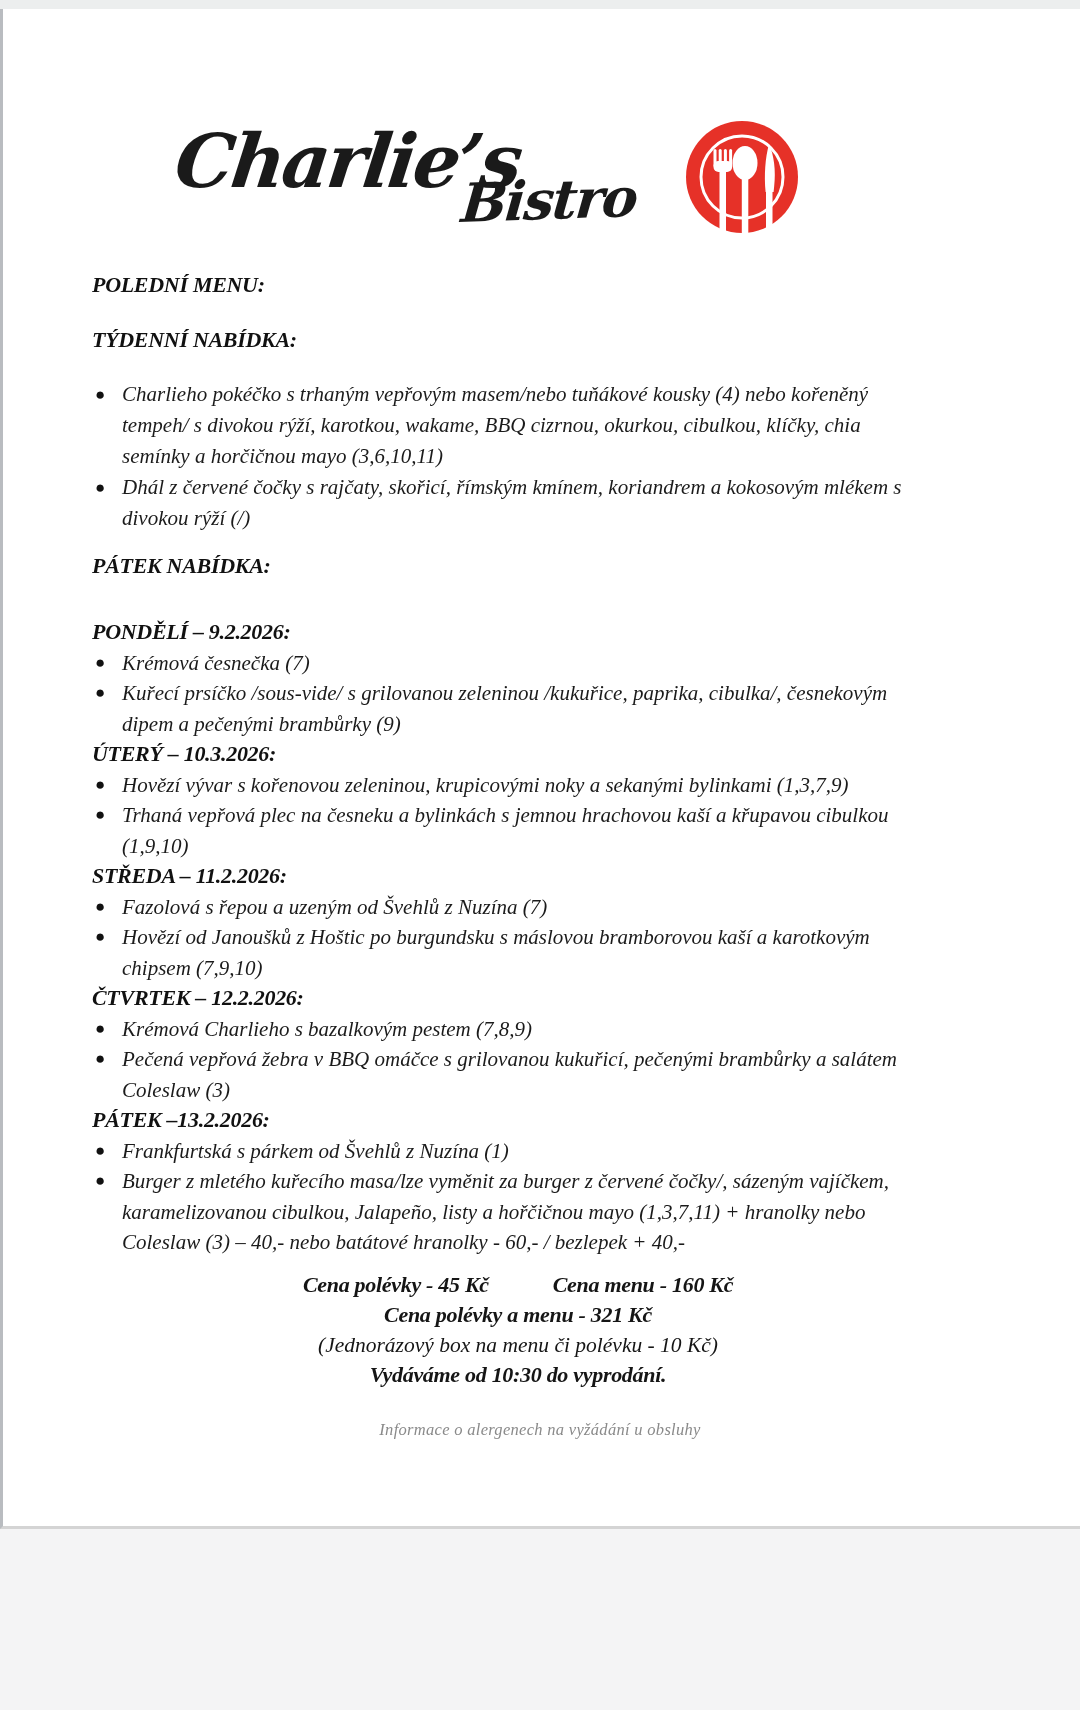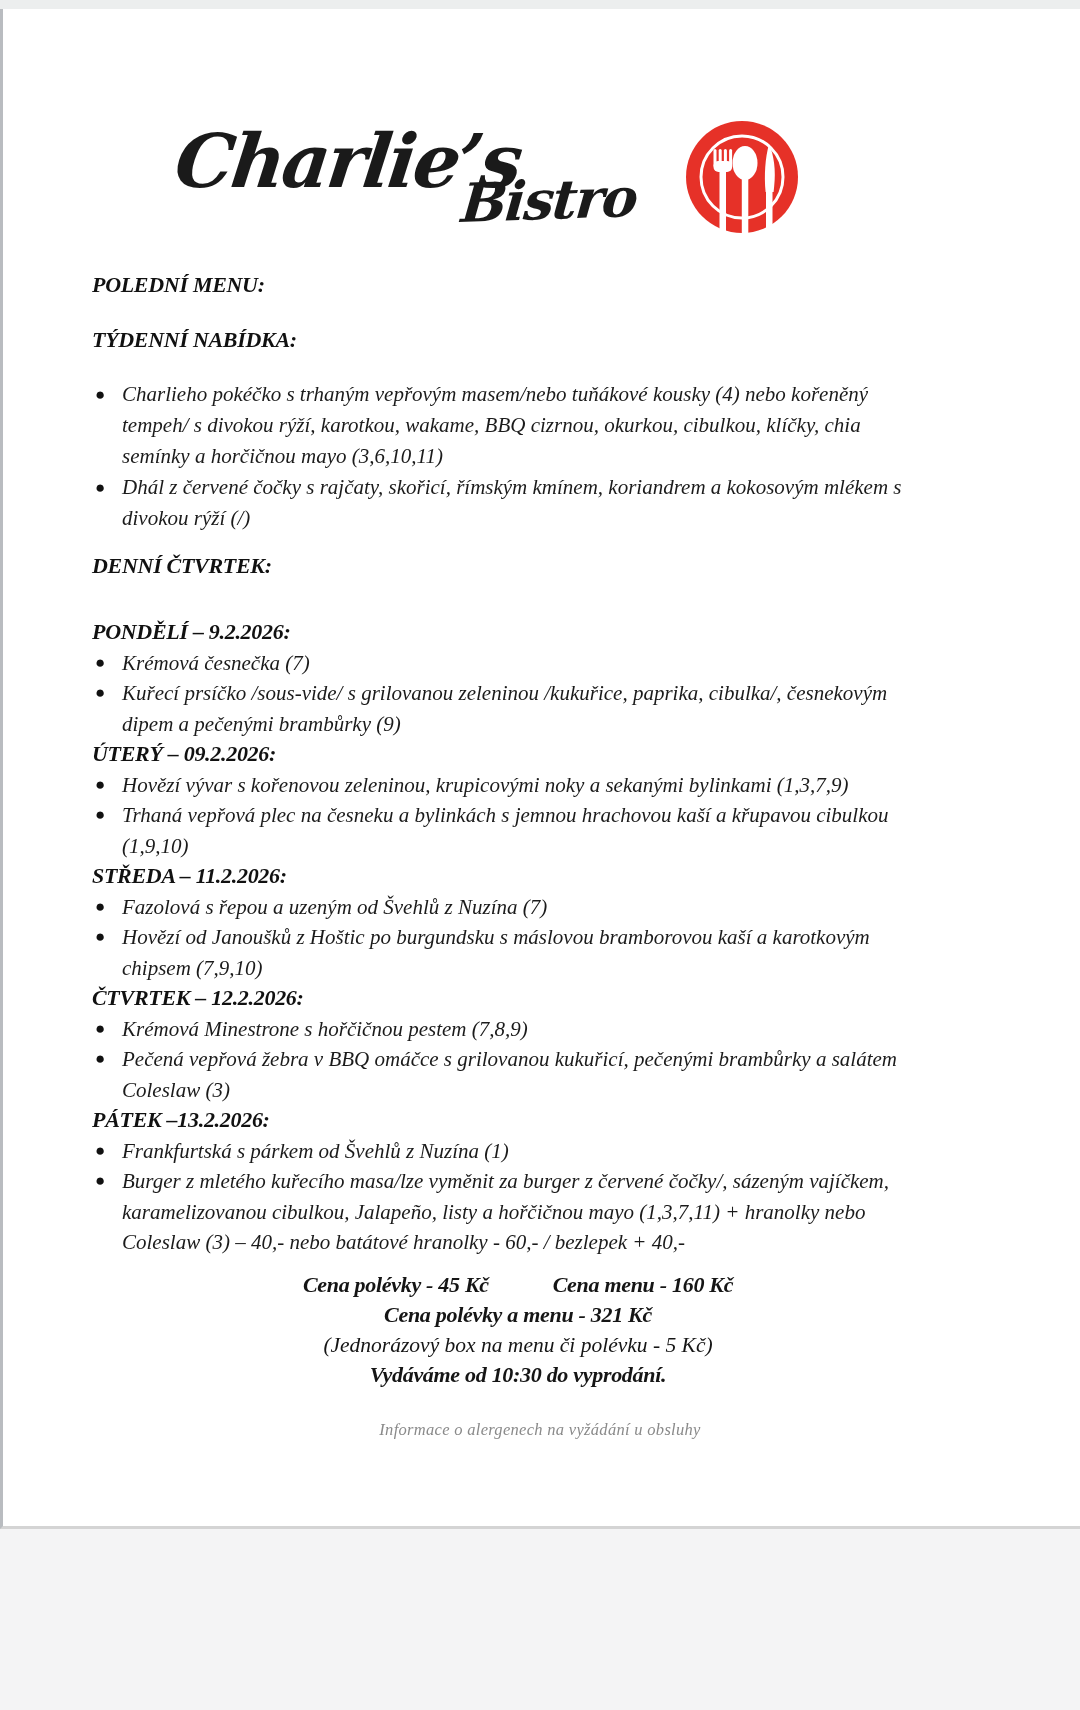--- a/index.html
+++ b/index.html
@@ -105,63 +105,63 @@
 
 <div class="content">
   <h2 class="h-main">POLEDNÍ MENU:</h2>
   <h2 class="h-main h-tydenni">TÝDENNÍ NABÍDKA:</h2>
 
   <ul class="menu-list">
     <li><span class="bullet">●</span><span>Charlieho pokéčko s trhaným vepřovým masem/nebo tuňákové kousky (4) nebo kořeněný tempeh/ s divokou rýží, karotkou, wakame, BBQ cizrnou, okurkou, cibulkou, klíčky, chia semínky a horčičnou mayo (3,6,10,11)</span></li>
     <li><span class="bullet">●</span><span>Dhál z červené čočky s rajčaty, skořicí, římským kmínem, koriandrem a kokosovým mlékem s divokou rýží (/)</span></li>
   </ul>
 
-  <h2 class="h-main h-denni">DENNÍ ČTVRTEK:</h2>
+  <h2 class="h-main h-denni">PÁTEK NABÍDKA:</h2>
 
   <div class="daily">
     <div>
       <p class="day-label">PONDĚLÍ – 9.2.2026:</p>
       <ul class="menu-list">
         <li><span class="bullet">●</span><span>Krémová česnečka (7)</span></li>
         <li><span class="bullet">●</span><span>Kuřecí prsíčko /sous-vide/ s grilovanou zeleninou /kukuřice, paprika, cibulka/, česnekovým dipem a pečenými brambůrky (9)</span></li>
       </ul>
     </div>
     <div>
-      <p class="day-label">ÚTERÝ – 09.2.2026:</p>
+      <p class="day-label">ÚTERÝ – 10.3.2026:</p>
       <ul class="menu-list">
         <li><span class="bullet">●</span><span>Hovězí vývar s kořenovou zeleninou, krupicovými noky a sekanými bylinkami (1,3,7,9)</span></li>
         <li><span class="bullet">●</span><span>Trhaná vepřová plec na česneku a bylinkách s jemnou hrachovou kaší a křupavou cibulkou (1,9,10)</span></li>
       </ul>
     </div>
     <div>
       <p class="day-label">STŘEDA – 11.2.2026:</p>
       <ul class="menu-list">
         <li><span class="bullet">●</span><span>Fazolová s řepou a uzeným od Švehlů z Nuzína (7)</span></li>
         <li><span class="bullet">●</span><span>Hovězí od Janoušků z Hoštic po burgundsku s máslovou bramborovou kaší a karotkovým chipsem (7,9,10)</span></li>
       </ul>
     </div>
     <div>
       <p class="day-label">ČTVRTEK – 12.2.2026:</p>
       <ul class="menu-list">
-        <li><span class="bullet">●</span><span>Krémová Minestrone s hořčičnou pestem (7,8,9)</span></li>
+        <li><span class="bullet">●</span><span>Krémová Charlieho s bazalkovým pestem (7,8,9)</span></li>
         <li><span class="bullet">●</span><span>Pečená vepřová žebra v BBQ omáčce s grilovanou kukuřicí, pečenými brambůrky a salátem Coleslaw (3)</span></li>
       </ul>
     </div>
     <div>
       <p class="day-label">PÁTEK –13.2.2026:</p>
       <ul class="menu-list">
         <li><span class="bullet">●</span><span>Frankfurtská s párkem od Švehlů z Nuzína (1)</span></li>
         <li><span class="bullet">●</span><span>Burger z mletého kuřecího masa/lze vyměnit za burger z červené čočky/, sázeným vajíčkem, karamelizovanou cibulkou, Jalapeño, listy a hořčičnou mayo (1,3,7,11) + hranolky nebo Coleslaw (3) – 40,- nebo batátové hranolky - 60,- / bezlepek + 40,-</span></li>
       </ul>
     </div>
   </div>
 </div>
 
 <div class="prices">
   <div class="price-row1">
     <span class="price-bold">Cena polévky - 45 Kč</span><span class="price-gap"></span><span class="price-bold">Cena menu - 160 Kč</span>
   </div>
   <div class="price-bold">Cena polévky a menu - 321 Kč</div>
-  <div class="price-note">(Jednorázový box na menu či polévku - 5 Kč)</div>
+  <div class="price-note">(Jednorázový box na menu či polévku - 10 Kč)</div>
   <div class="price-bold">Vydáváme od 10:30 do vyprodání.</div>
 </div>
 
 <div class="allergen-footer">Informace o alergenech na vyžádání u obsluhy</div>
 
 </body></html>

